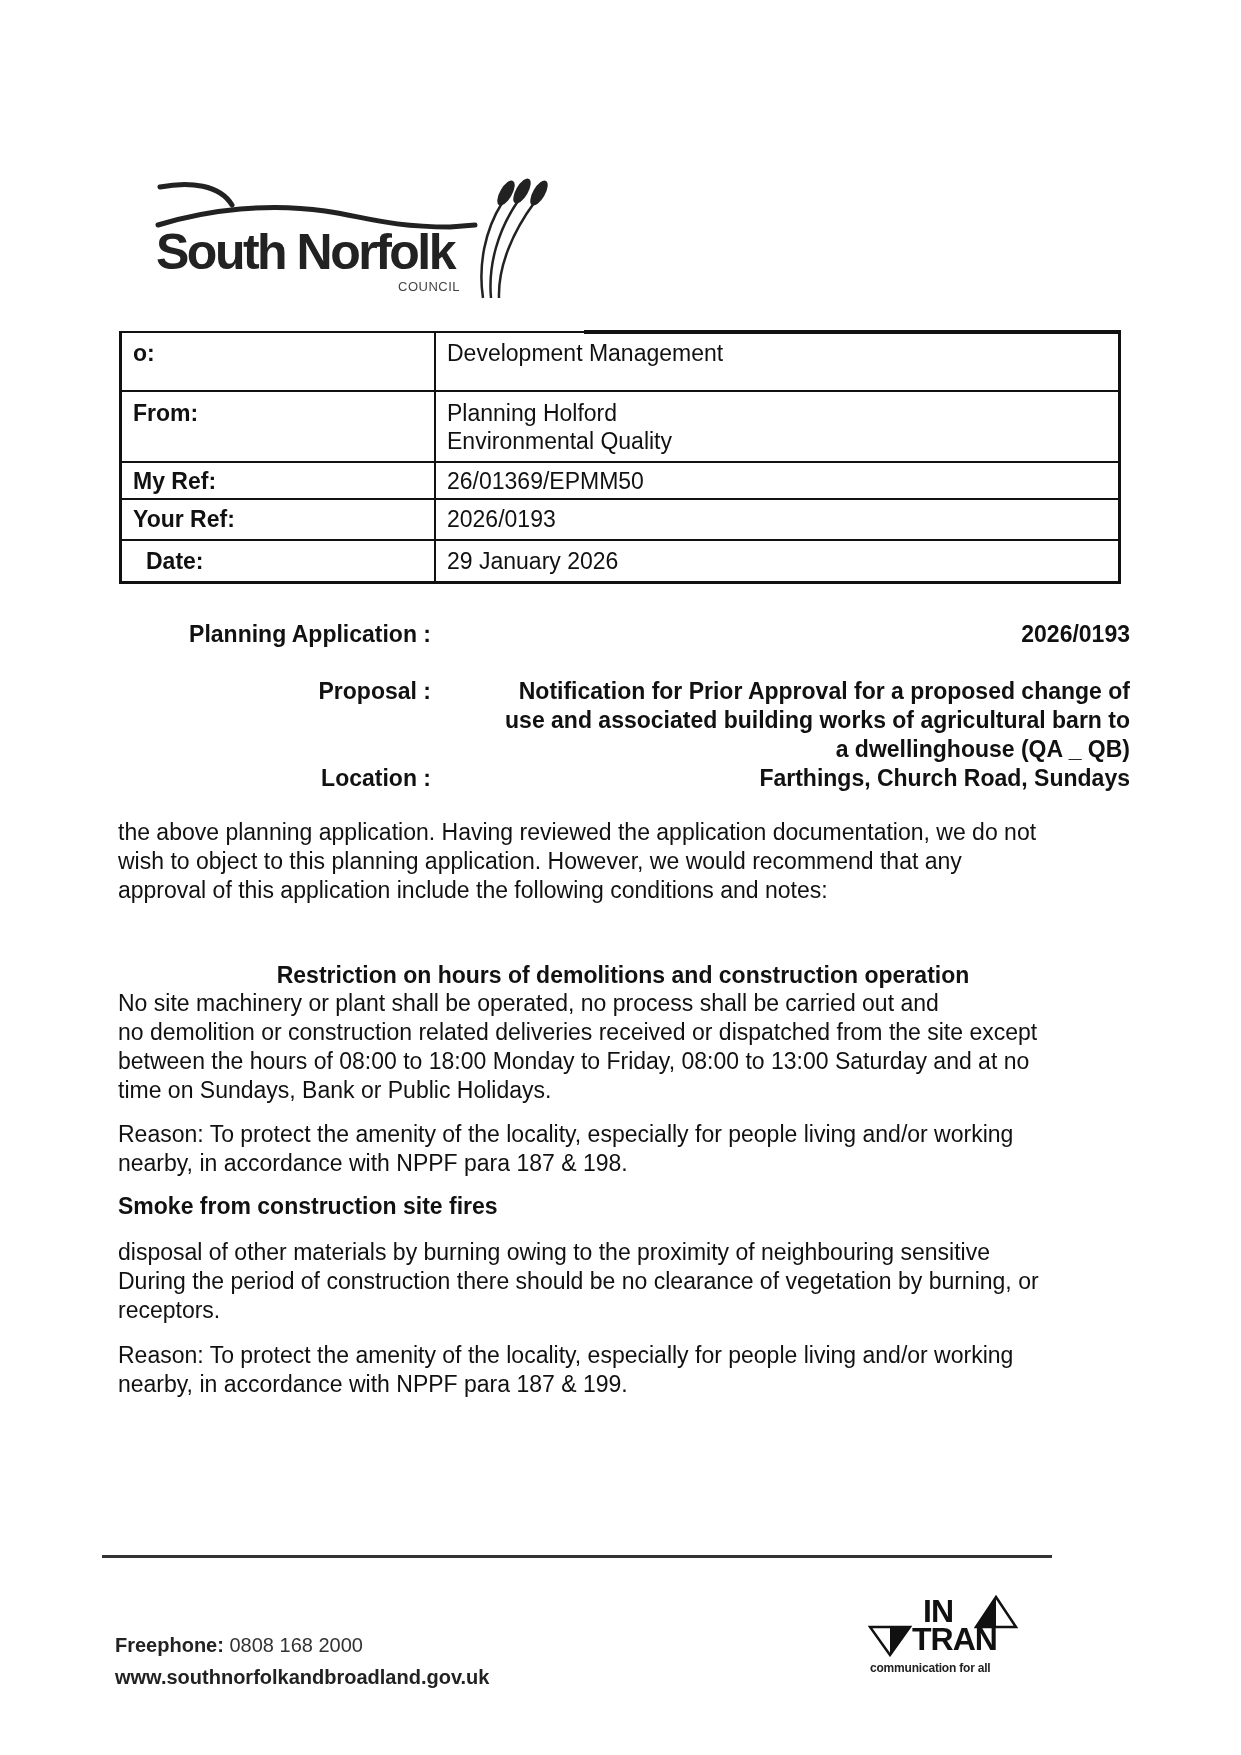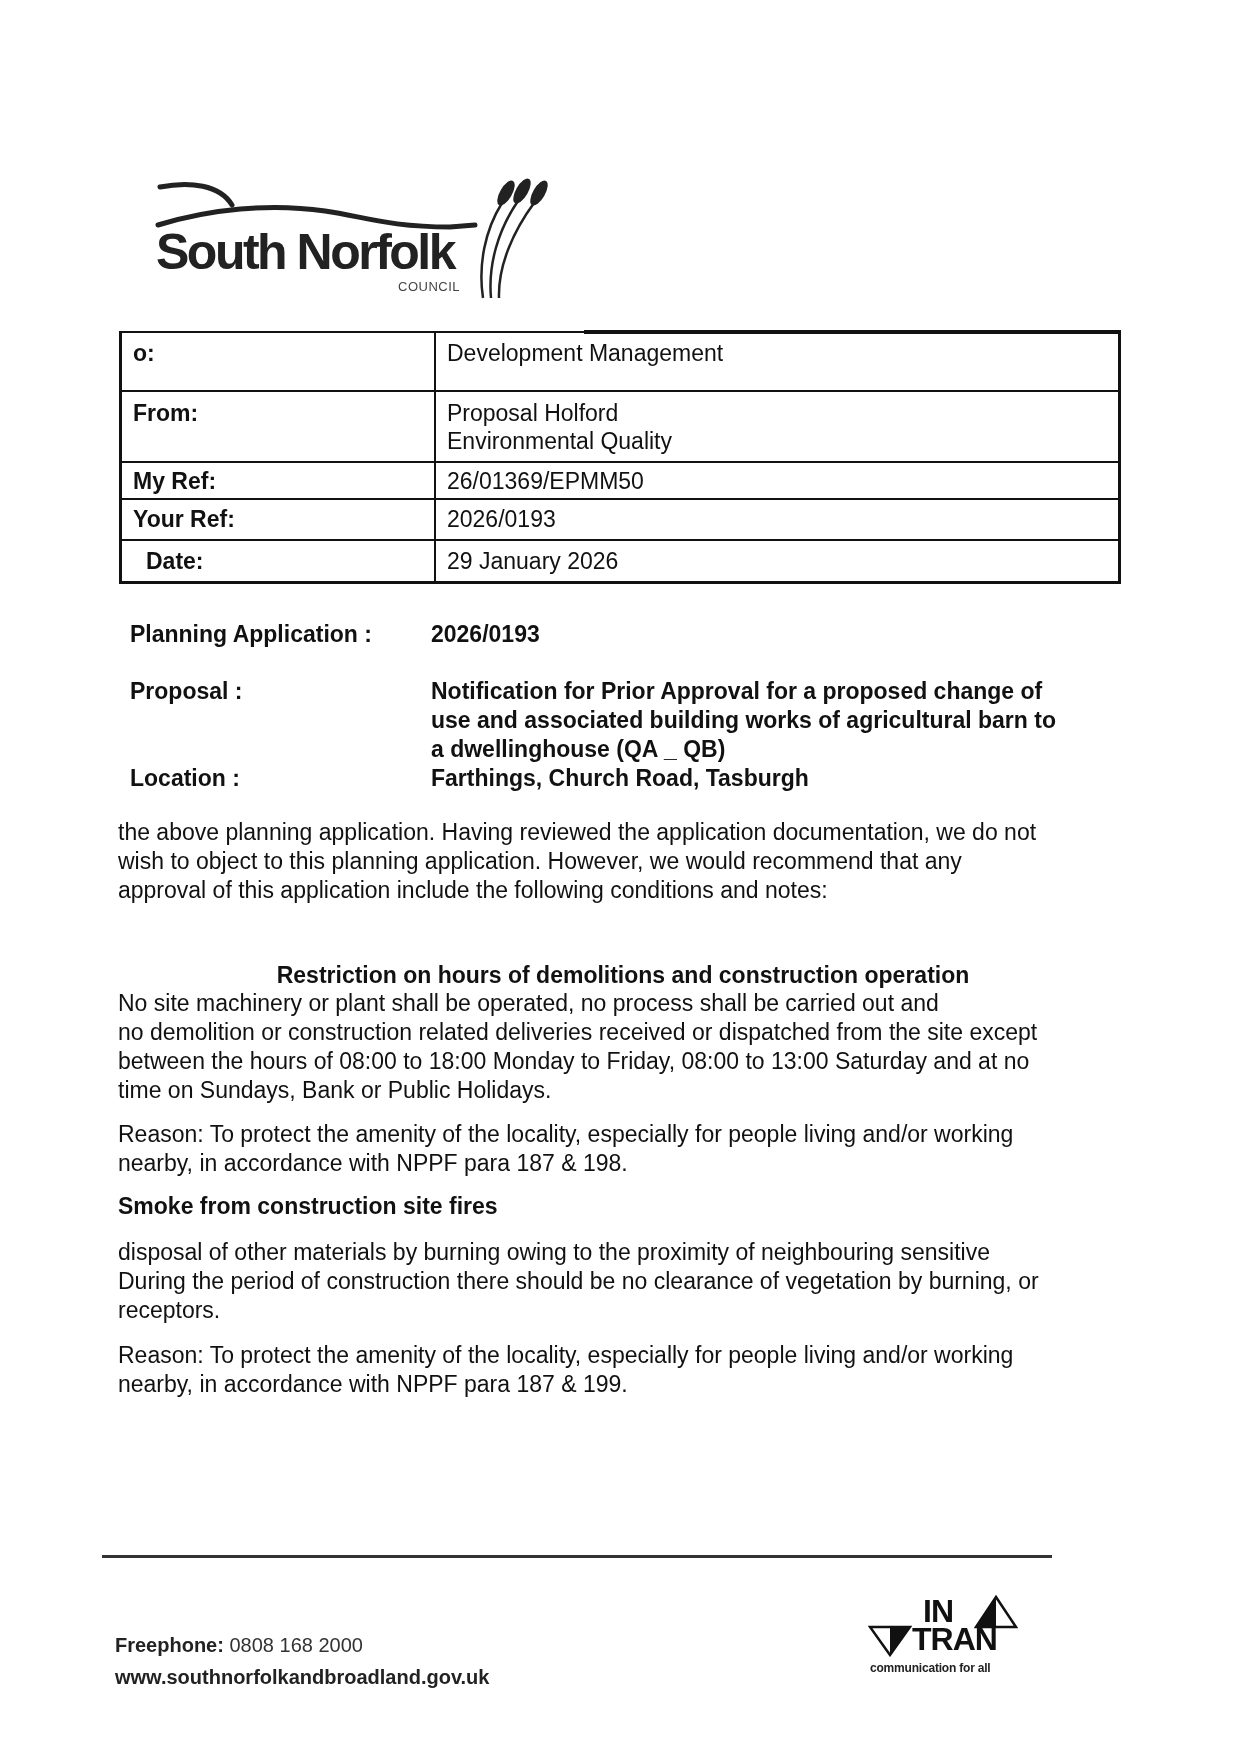--- a/index.html
+++ b/index.html
@@ -15,21 +15,21 @@
 
   .memo-table { position: absolute; left: 119px; top: 332px; width: 1002px;
                 border-collapse: collapse; font-size: 23px; }
   .memo-table td { border: 2px solid #111; vertical-align: top; padding: 7px 11px 6px 11px; line-height: 28px; }
   .memo-table td.label { width: 277px; font-weight: bold; }
   .memo-table tr.first td { border-top: none; height: 45px; }
   .memo-table { border: 3px solid #111; border-top: none; }
   .top-border-thin { position: absolute; left: 119px; top: 331px; width: 465px; height: 2px; background: #111; }
   .top-border-thick { position: absolute; left: 584px; top: 330px; width: 537px; height: 4px; background: #111; }
 
-  .app-block { position: absolute; left: 130px; top: 620px; width: 1000px; font-size: 23px; font-weight: bold; line-height: 29px; }
+  .app-block { position: absolute; left: 130px; top: 620px; width: 1000px; font-size: 23px; font-weight: bold; line-height: 29px; text-align: right; }
   .app-row { display: flex; }
   .app-row .k { width: 301px; flex: none; }
   .app-row .v { flex: 1; }
 
   .body-text { position: absolute; left: 118px; width: 1010px; font-size: 23px; line-height: 29px; margin: 0; }
   .body-text.bold { font-weight: bold; }
 
   .footer-line { position: absolute; left: 102px; top: 1555px; width: 950px; height: 3px; background: #333; }
   .footer-phone { position: absolute; left: 115px; top: 1635px; font-size: 20px; color: #333; line-height: 1; }
   .footer-phone b { color: #222; }
@@ -67,21 +67,21 @@
 <div class="top-border-thick"></div>
 <table class="memo-table">
   <tbody>
       <tr class="first">
     <td class="label">o:</td>
     <td>Development Management</td>
   </tr>
   <tr>
     <td class="label">From:</td>
     <td>
-      <div>Proposal Holford</div>
+      <div>Planning Holford</div>
       <div>Environmental Quality</div>
     </td>
   </tr>
   <tr>
     <td class="label" style="padding-top:4px;padding-bottom:3px;">My Ref:</td>
     <td style="padding-top:4px;padding-bottom:3px;">26/01369/EPMM50</td>
   </tr>
   <tr>
     <td class="label" style="padding-top:5px;">Your Ref:</td>
     <td style="padding-top:5px;padding-bottom:5px;">2026/0193</td>
@@ -102,21 +102,21 @@
   <div class="app-row">
     <div class="k">Proposal :</div>
     <div class="v">
       <div>Notification for Prior Approval for a proposed change of</div>
       <div>use and associated building works of agricultural barn to</div>
       <div>a dwellinghouse (QA _ QB)</div>
     </div>
   </div>
   <div class="app-row">
     <div class="k">Location :</div>
-    <div class="v">Farthings, Church Road, Tasburgh</div>
+    <div class="v">Farthings, Church Road, Sundays</div>
   </div>
 </div>
 
 <div class="body-text" style="top:818px;">
   <div>the above planning application. Having reviewed the application documentation, we do not</div>
   <div>wish to object to this planning application. However, we would recommend that any</div>
   <div>approval of this application include the following conditions and notes:</div>
 </div>
 
 <div class="body-text bold" style="top:961px;text-align:center;">Restriction on hours of demolitions and construction operation</div>

